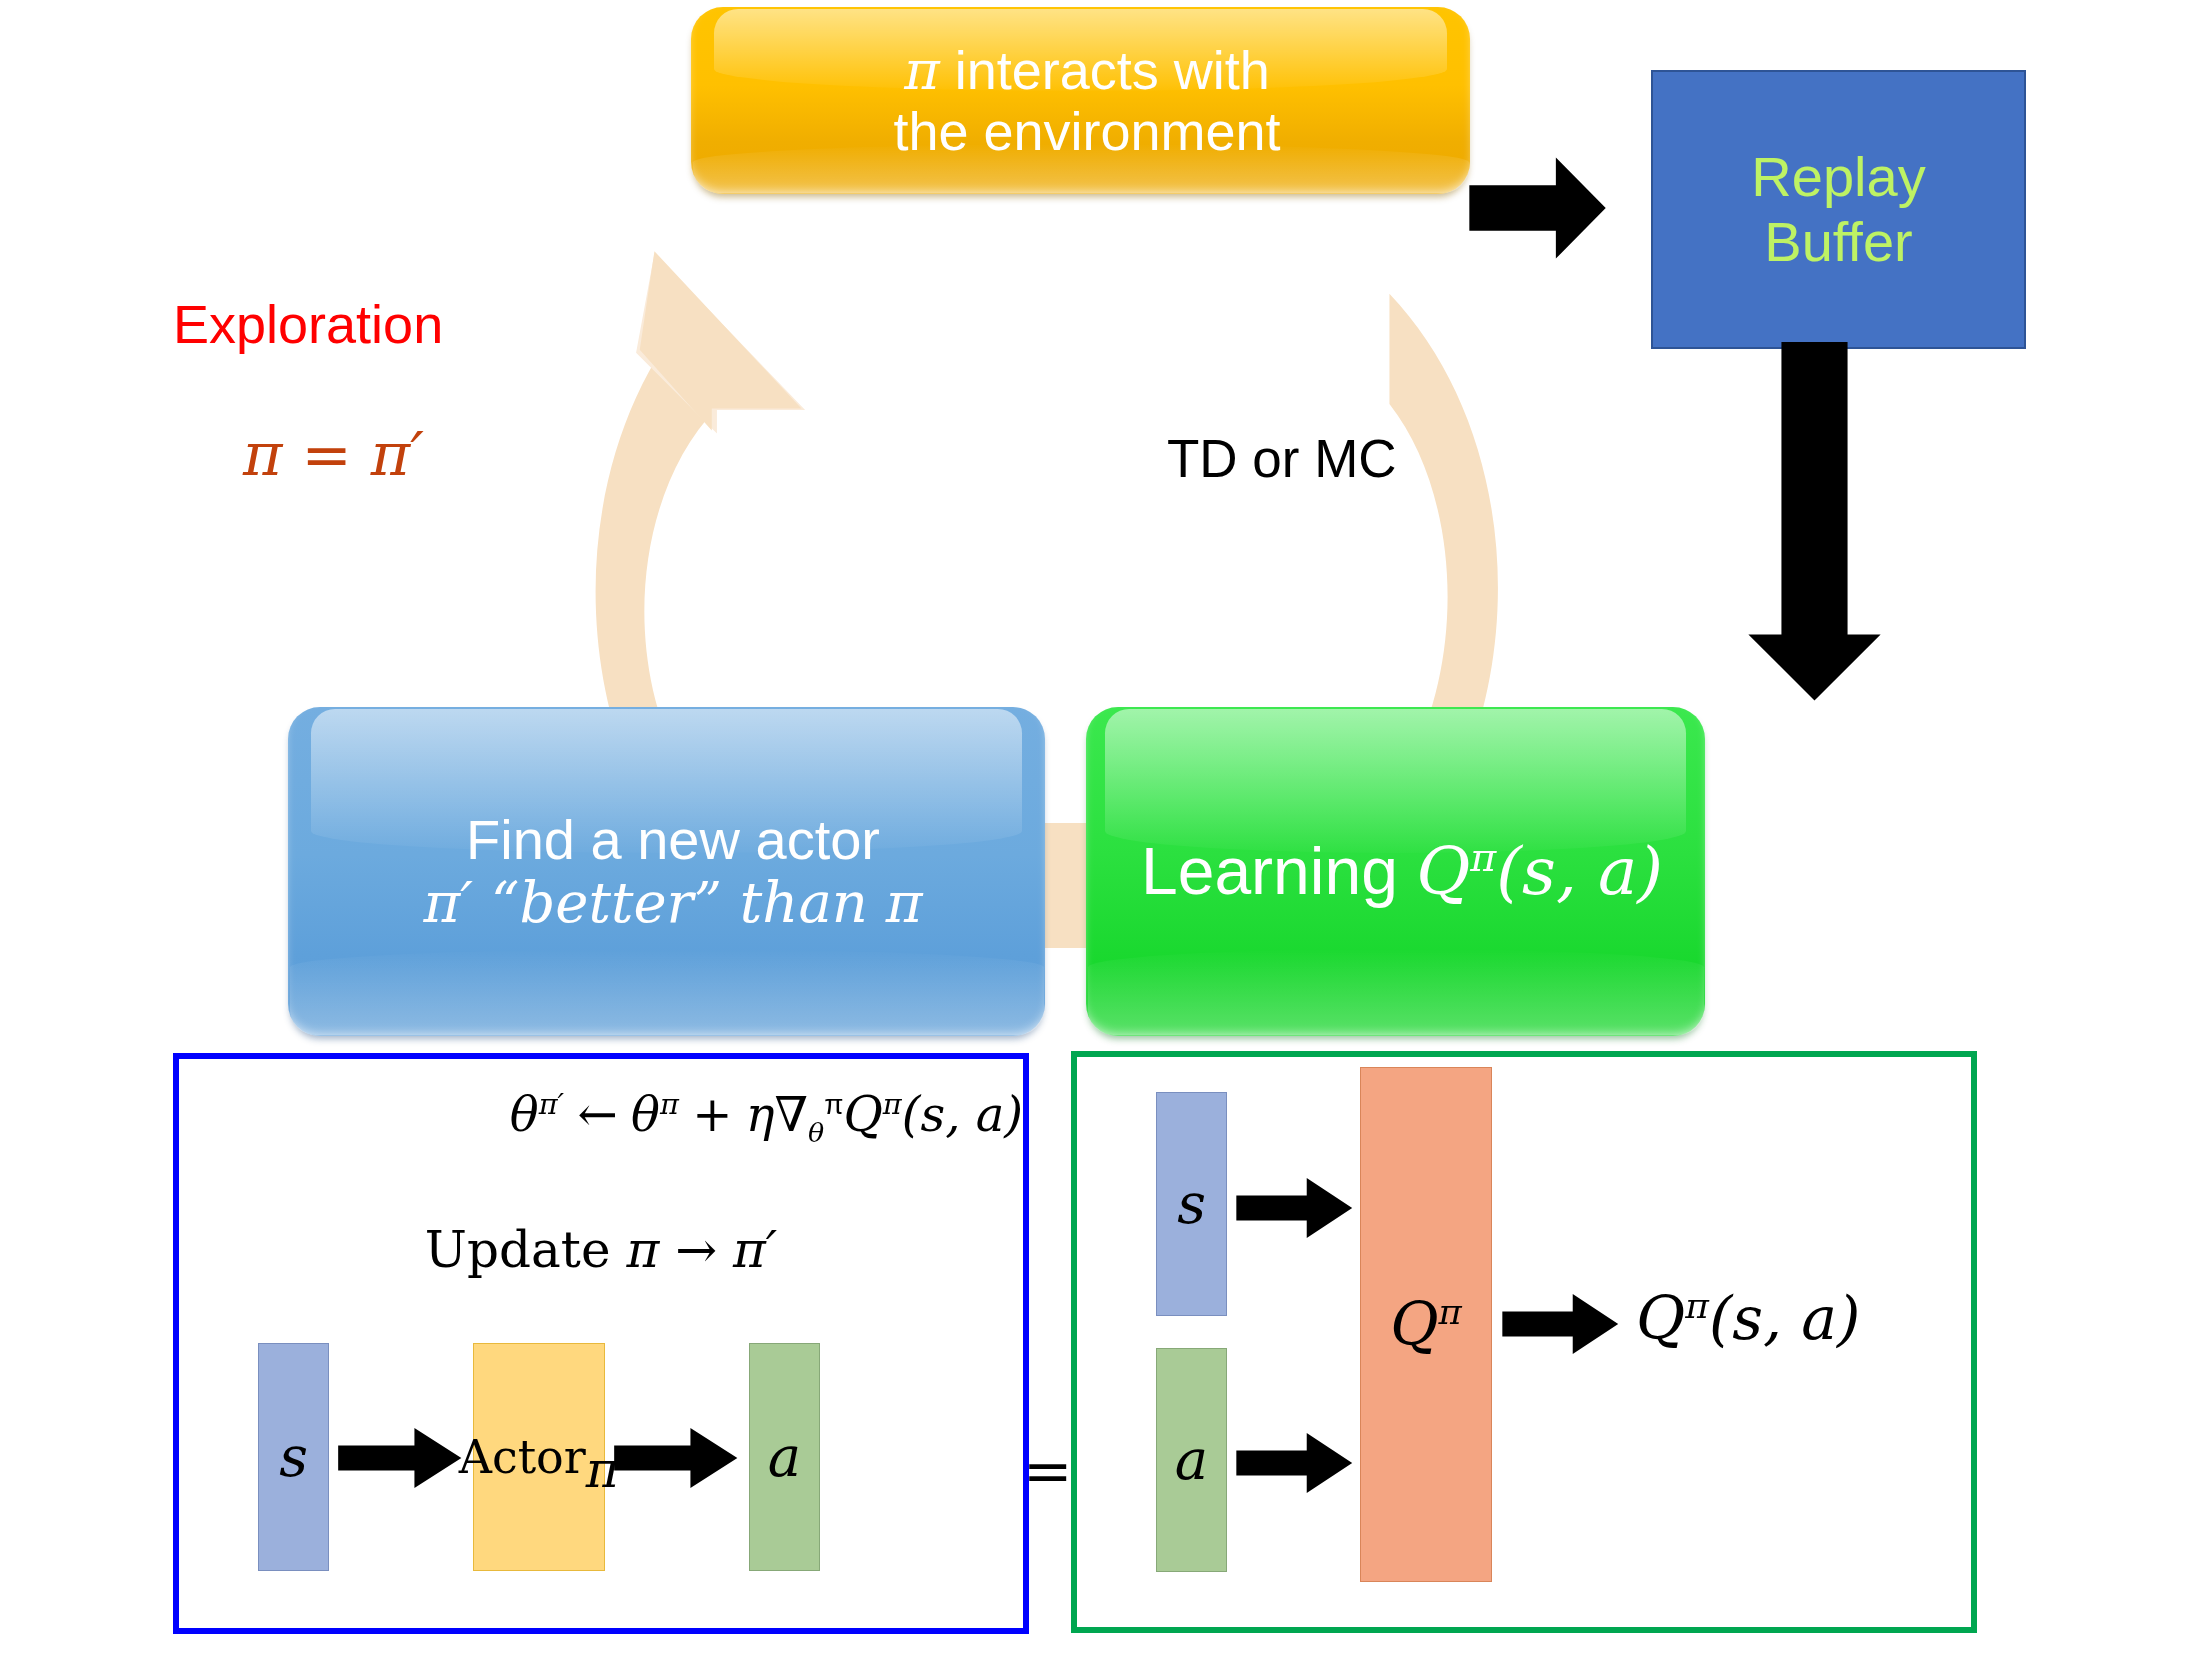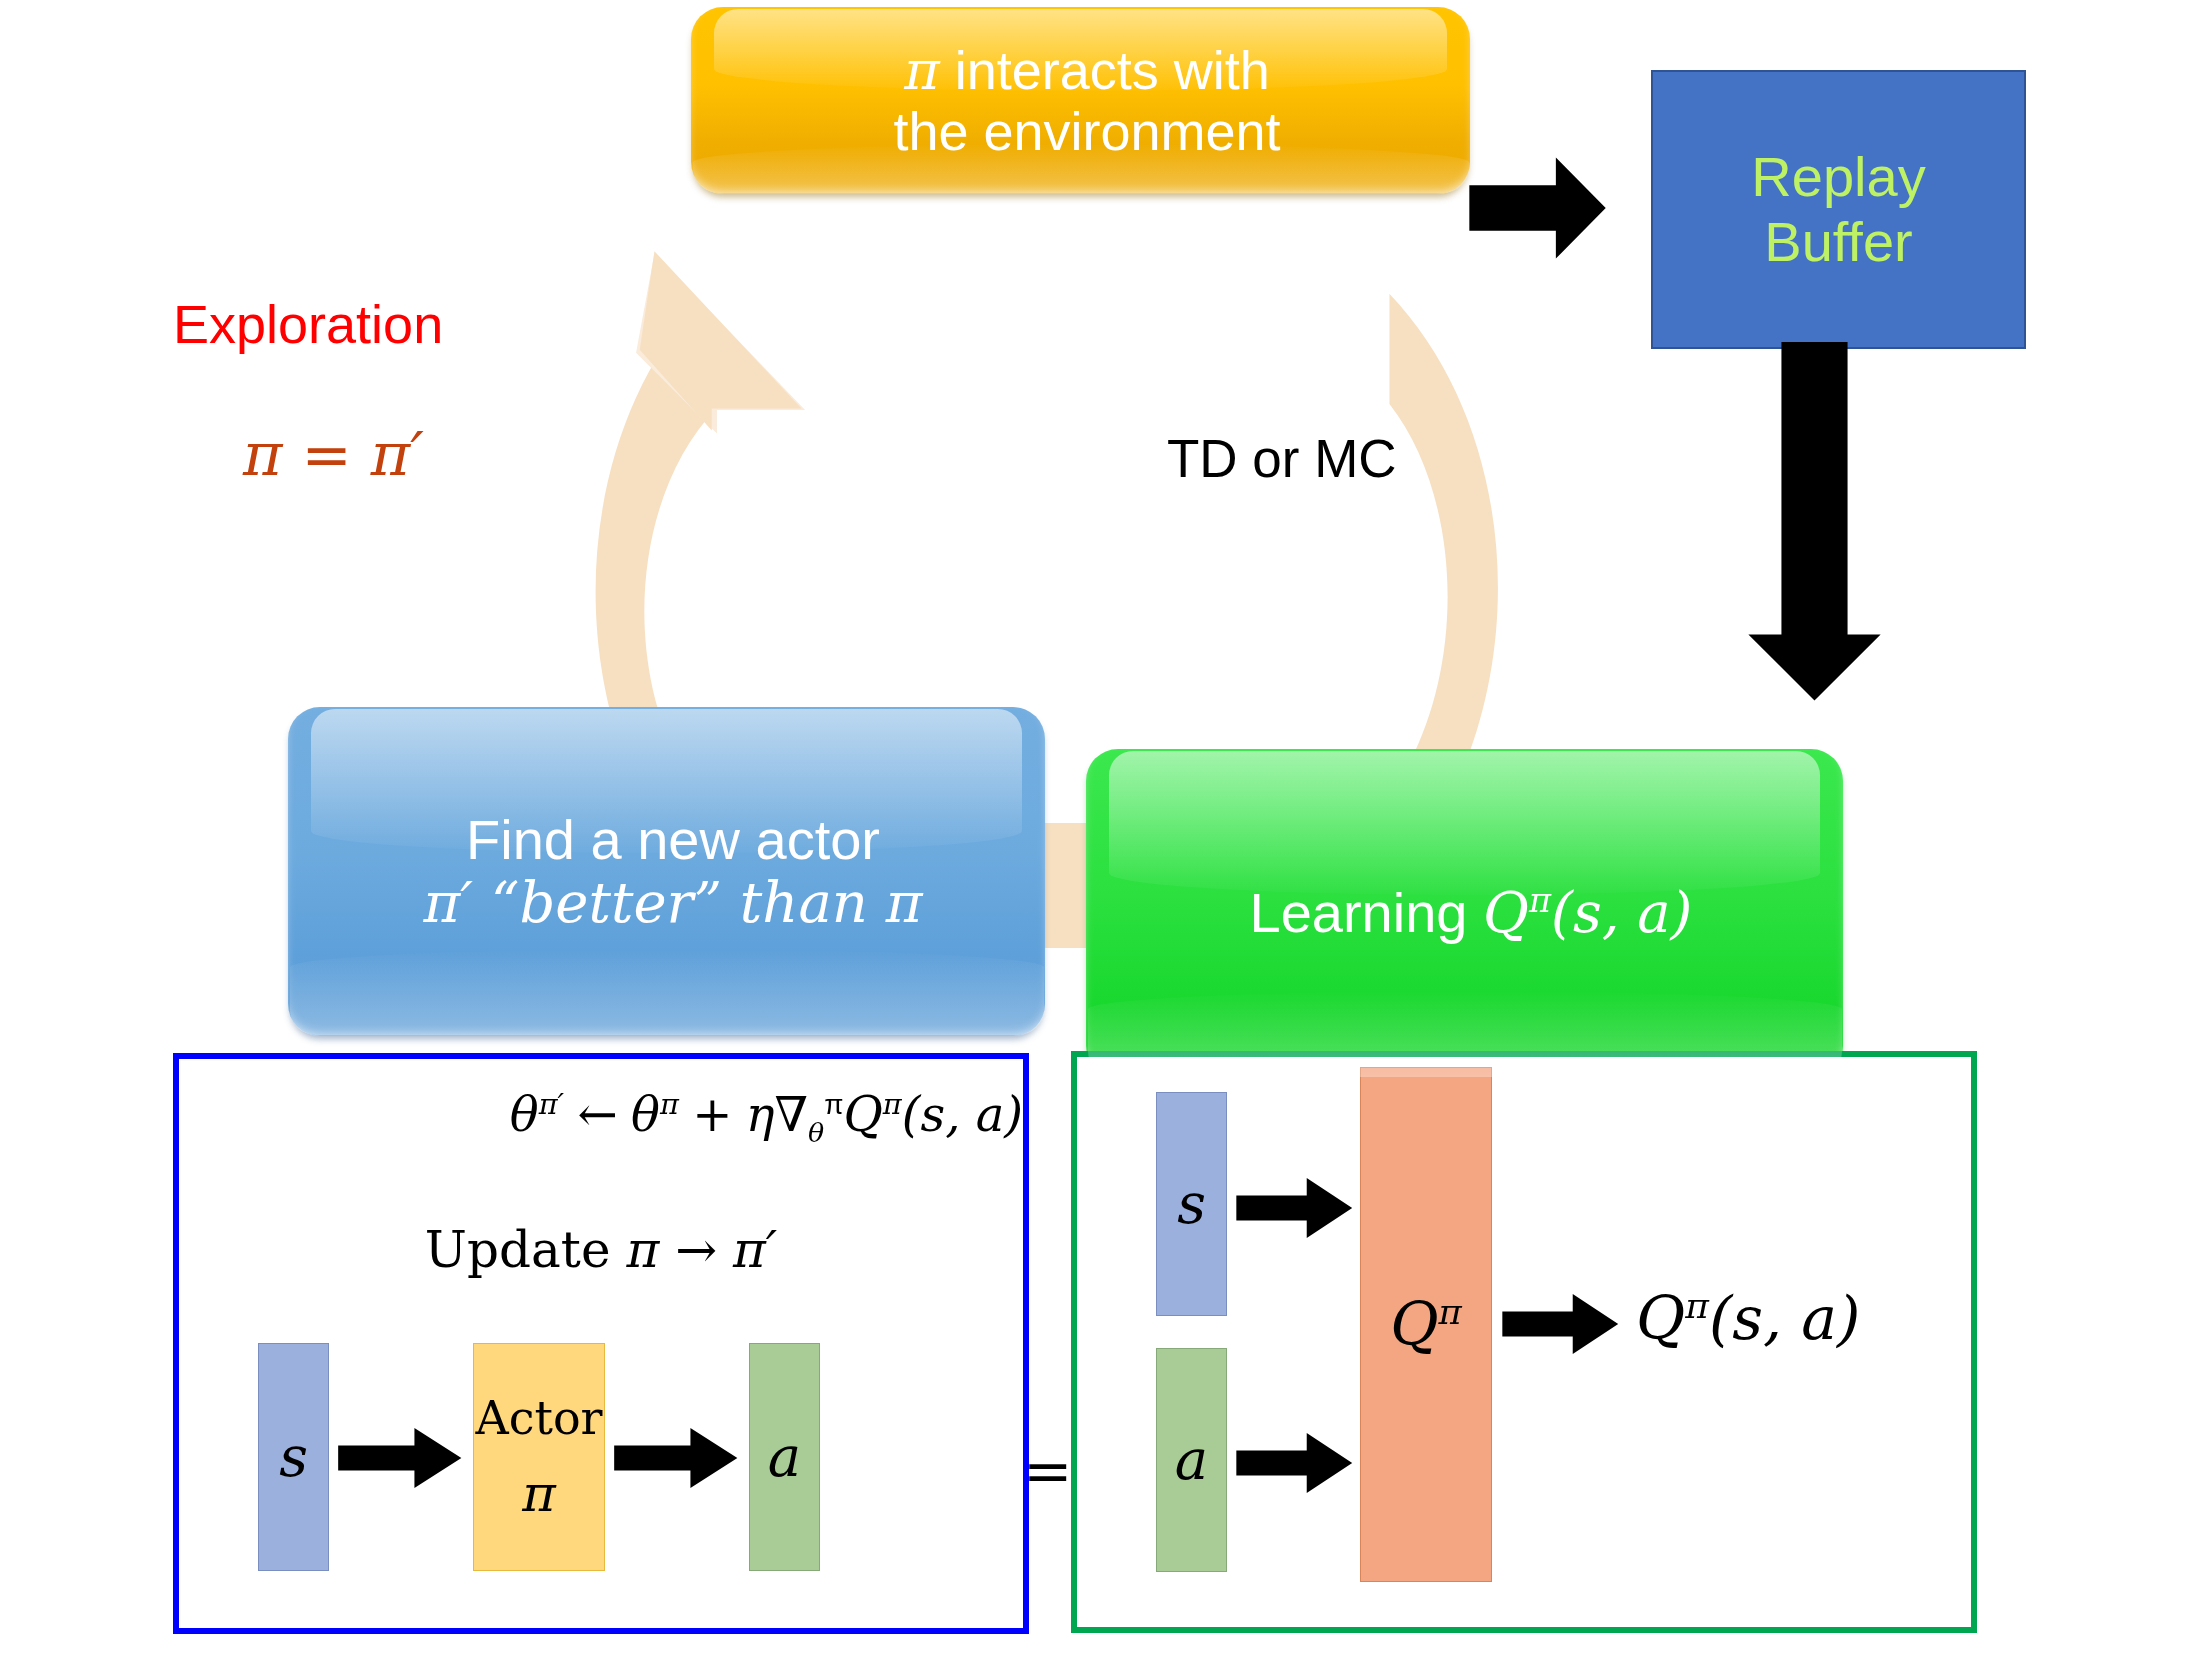--- a/index.html
+++ b/index.html
@@ -76,25 +76,24 @@
     box-shadow: 0 5.1px 7.4px -2.2px rgba(140,100,0,.45), inset 0 -5.1px 10.3px -4.4px rgba(255,255,255,.8);
     font-size: 54px;
   }
   #box-actor {
     left: 288px; top: 707px; width: 757px; height: 329px;
     background: linear-gradient(to bottom, #74AEE0 0%, #6CAADE 45%, #5EA0DA 75%, #5B9CD6 100%);
     box-shadow: 0 5.1px 7.4px -2.2px rgba(40,80,130,.42), inset 0 -5.1px 10.3px -4.4px rgba(255,255,255,.75);
     font-size: 56px;
   }
   #box-critic {
-    left: 1086px; top: 707px; width: 757px; height: 329px;
+    left: 1086px; top: 707px; width: 619px; height: 329px;
     background: linear-gradient(to bottom, #3BE84E 0%, #2BE03F 45%, #19D82E 78%, #12D427 100%);
     box-shadow: 0 5.1px 7.4px -2.2px rgba(20,120,35,.42), inset 0 -5.1px 10.3px -4.4px rgba(255,255,255,.75);
-    font-size: 56px;
-    margin-top: 42px;
+    font-size: 66px;
   }
 
   
   #box-replay {
     left: 1609px; top: 70px; width: 375px; height: 279px;
     background: #4472C4;
     border: 2.2px solid #2E5496;
     display: flex; align-items: center; justify-content: center;
     color: #bef264; font-size: 56px; line-height: 1.16; text-align: center;
     box-sizing: border-box;
@@ -265,21 +264,21 @@
     </div>
 
     <div class="netblock blk-s" style="left:79px; top:284px; width:71px; height:228px; font-size:56px;">
       <span class="mi">s</span>
     </div>
 
     <svg class="arrow" style="left:159px; top:366px;" width="125" height="66" viewBox="0 0 170 90">
       <polygon points="0,28 104,28 104,4 168,45 104,86 104,62 0,62" fill="#000000"></polygon>
     </svg>
 
-    <div class="netblock blk-actor" style="left:294px; top:284px; width:132px; height:228px; font-size:46px; flex-direction:column;">
+    <div class="netblock blk-actor" style="left:294px; top:284px; width:132px; height:228px; font-size:46px; flex-direction:row;">
       <span class="mup">Actor</span>
       <span class="mi" style="font-size:51px; margin-top:25px;">π</span>
     </div>
 
     <svg class="arrow" style="left:435px; top:366px;" width="125" height="66" viewBox="0 0 170 90">
       <polygon points="0,28 104,28 104,4 168,45 104,86 104,62 0,62" fill="#000000"></polygon>
     </svg>
 
     <div class="netblock blk-a" style="left:570px; top:284px; width:71px; height:228px; font-size:56px;">
       <span class="mi">a</span>

